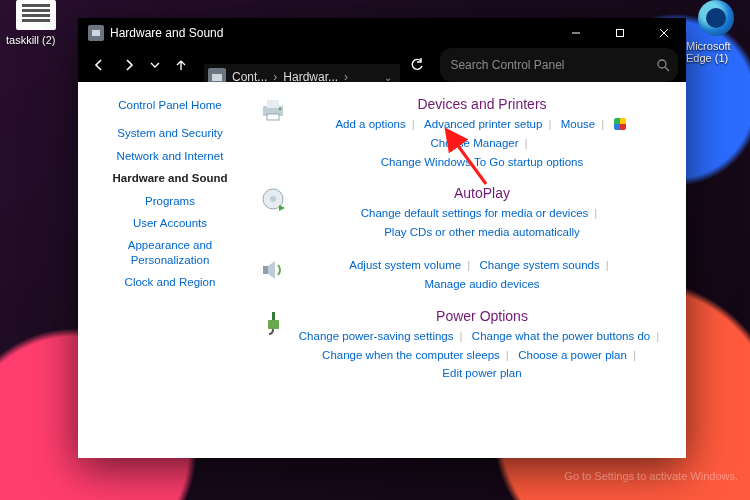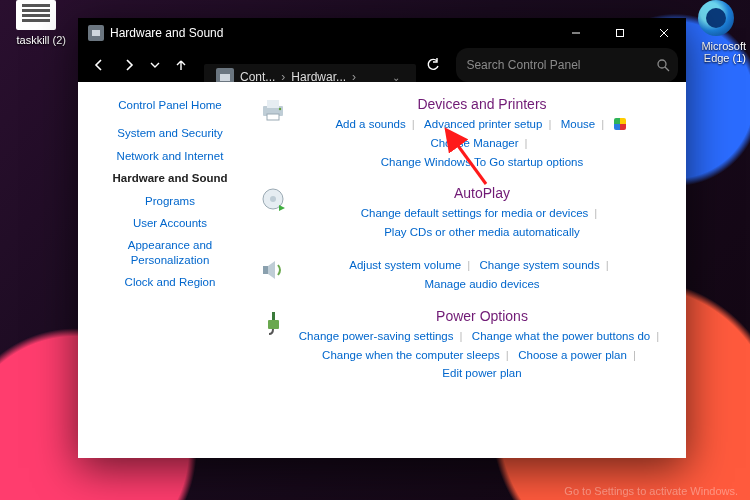--- a/index.html
+++ b/index.html
@@ -2,38 +2,38 @@
 <html><head>
 <meta charset="utf-8">
 <style>
   html,body{margin:0;padding:0;width:750px;height:500px;overflow:hidden;font-family:"Segoe UI",Tahoma,sans-serif;font-size:12px;background:#000;}
   
   .desktop{position:absolute;inset:0;background:
     radial-gradient(circle at 10% 90%, #ff3d6e 0 14%, transparent 15%),
     radial-gradient(circle at 85% 85%, #ff5a3d 0 18%, transparent 19%),
     radial-gradient(circle at 90% 20%, #2b6cff 0 10%, transparent 11%),
     linear-gradient(135deg,#2a0f2f 0%,#1a0b1f 40%,#120612 100%);}
-  .desk-icon{position:absolute;width:60px;text-align:right;color:#fff;font-size:11px;text-shadow:0 1px 2px #000;}
+  .desk-icon{position:absolute;width:60px;text-align:left;color:#fff;font-size:11px;text-shadow:0 1px 2px #000;}
   .desk-icon .file{width:40px;height:30px;margin:0 auto 4px;background:#fff;border-radius:2px;position:relative;}
   .desk-icon .file:before{content:"";position:absolute;top:4px;left:6px;right:6px;height:3px;background:#555;box-shadow:0 5px 0 #555,0 10px 0 #555,0 15px 0 #555;}
   .desk-icon.edge .circ{width:36px;height:36px;margin:0 auto 4px;border-radius:50%;background:radial-gradient(circle at 35% 35%, #6dd5ed 0 30%, #1c7ed6 55%, #0a3a7a 100%);position:relative;}
   .desk-icon.edge .circ:after{content:"";position:absolute;inset:8px;border-radius:50%;background:#0a3a7a;}
   
   .win{position:absolute;left:78px;top:18px;width:608px;height:440px;background:#fff;box-shadow:0 10px 40px rgba(0,0,0,.6);display:flex;flex-direction:column;}
   .titlebar{height:30px;background:#000;color:#fff;display:flex;align-items:center;font-size:12px;}
   .titlebar .ticon{width:16px;height:16px;margin:0 6px 0 10px;background:#6b7680;border-radius:2px;display:flex;align-items:center;justify-content:center;}
   .titlebar .ticon:after{content:"";width:8px;height:6px;background:#cfd6dd;}
   .titlebar .title{flex:0 0 auto;white-space:nowrap;}
   .titlebar .sp{flex:1;}
   .winbtn{width:44px;height:30px;display:flex;align-items:center;justify-content:center;color:#fff;}
   .winbtn svg{width:10px;height:10px;}
   .toolbar{height:34px;background:#000;display:flex;align-items:center;gap:4px;padding:0 8px;}
   .tbtn{width:26px;height:26px;display:flex;align-items:center;justify-content:center;color:#fff;border-radius:3px;}
   .tbtn svg{width:14px;height:14px;}
-  .breadcrumb{flex:0 0 auto;display:flex;align-items:center;background:#111;height:26px;border-radius:2px;margin-left:6px;padding:0 12px;color:#ddd;gap:2px;margin-top:24px;}
+  .breadcrumb{flex:0 0 auto;display:flex;align-items:center;background:#111;height:26px;border-radius:2px;margin-left:6px;padding:0 4px;color:#ddd;gap:2px;margin-top:24px;}
   .breadcrumb .bico{width:18px;height:18px;background:#6b7680;border-radius:2px;margin-right:4px;display:flex;align-items:center;justify-content:center;}
   .breadcrumb .bico:after{content:"";width:10px;height:7px;background:#cfd6dd;}
   .breadcrumb span{font-size:12px;white-space:nowrap;}
   .breadcrumb .chev{padding:0 4px;color:#999;}
   .searchwrap{flex:1;margin-left:6px;display:flex;align-items:center;background:#111;height:34px;border-radius:12px;padding:0 8px;gap:6px;}
   .searchwrap input{flex:1;background:transparent;border:0;outline:0;color:#ccc;font-size:12px;font-family:inherit;}
   .searchwrap input::placeholder{color:#8a8a8a;}
   .body{flex:1;display:flex;background:#fff;overflow:hidden;text-align:center;}
   .side{width:148px;padding:16px 10px 0 18px;}
   .side a{display:block;color:#0066cc;text-decoration:none;margin-bottom:8px;font-size:11.5px;line-height:1.25;}
@@ -42,21 +42,21 @@
   .cat{display:flex;margin-bottom:14px;}
   .cat .cicon{width:30px;flex:0 0 30px;margin-right:6px;}
   .catbody{flex:1;}
   .catbody h3{margin:0 0 3px 0;font-size:14px;font-weight:400;color:#701a75;}
   .links{line-height:1.55;}
   .links a{color:#0066cc;text-decoration:none;font-size:11.5px;white-space:nowrap;}
   .sep{color:#bbb;margin:0 6px;font-size:11.5px;}
   .shield{display:inline-block;width:12px;height:12px;margin-right:3px;vertical-align:-2px;background:conic-gradient(#ffcc00 0 25%,#e03030 0 50%,#2a7de1 0 75%,#2fb457 0);border-radius:2px;}
   
   .arrow{position:absolute;pointer-events:none;}
-  .watermark{position:absolute;right:12px;bottom:2px;color:rgba(255,255,255,.35);font-size:11px;text-align:right;line-height:1.2;}
+  .watermark{position:absolute;right:12px;bottom:17px;color:rgba(255,255,255,.35);font-size:11px;text-align:right;line-height:1.2;}
 </style>
 </head>
 <body>
 <div class="desktop"></div>
 
 <div class="desk-icon" style="left:6px;top:0;">
   <div class="file"></div>
   <div>taskkill (2)</div>
 </div>
 <div class="desk-icon edge" style="right:4px;top:0;">
@@ -150,21 +150,21 @@
           <svg width="28" height="28" viewBox="0 0 28 28">
               <rect x="4" y="10" width="20" height="10" rx="1" fill="#bfcdd6"></rect>
               <rect x="8" y="4" width="12" height="8" fill="#e6edf2"></rect>
               <rect x="8" y="18" width="12" height="6" fill="#fff" stroke="#9aa9b3"></rect>
               <circle cx="21" cy="13" r="1.2" fill="#5fa03a"></circle>
             </svg>
         </div>
         <div class="catbody">
           <h3>Devices and Printers</h3>
           <div class="links">
-            <a>Add a sounds</a><span class="sep">|</span>
+            <a>Add a options</a><span class="sep">|</span>
             <a>Advanced printer setup</a><span class="sep">|</span>
             <a>Mouse</a><span class="sep">|</span>
             <span class="shield"></span><a>Choose Manager</a><span class="sep">|</span><br>
             <a>Change Windows To Go startup options</a>
           </div>
         </div>
       </div>
 
       <div class="cat">
         <div class="cicon">

